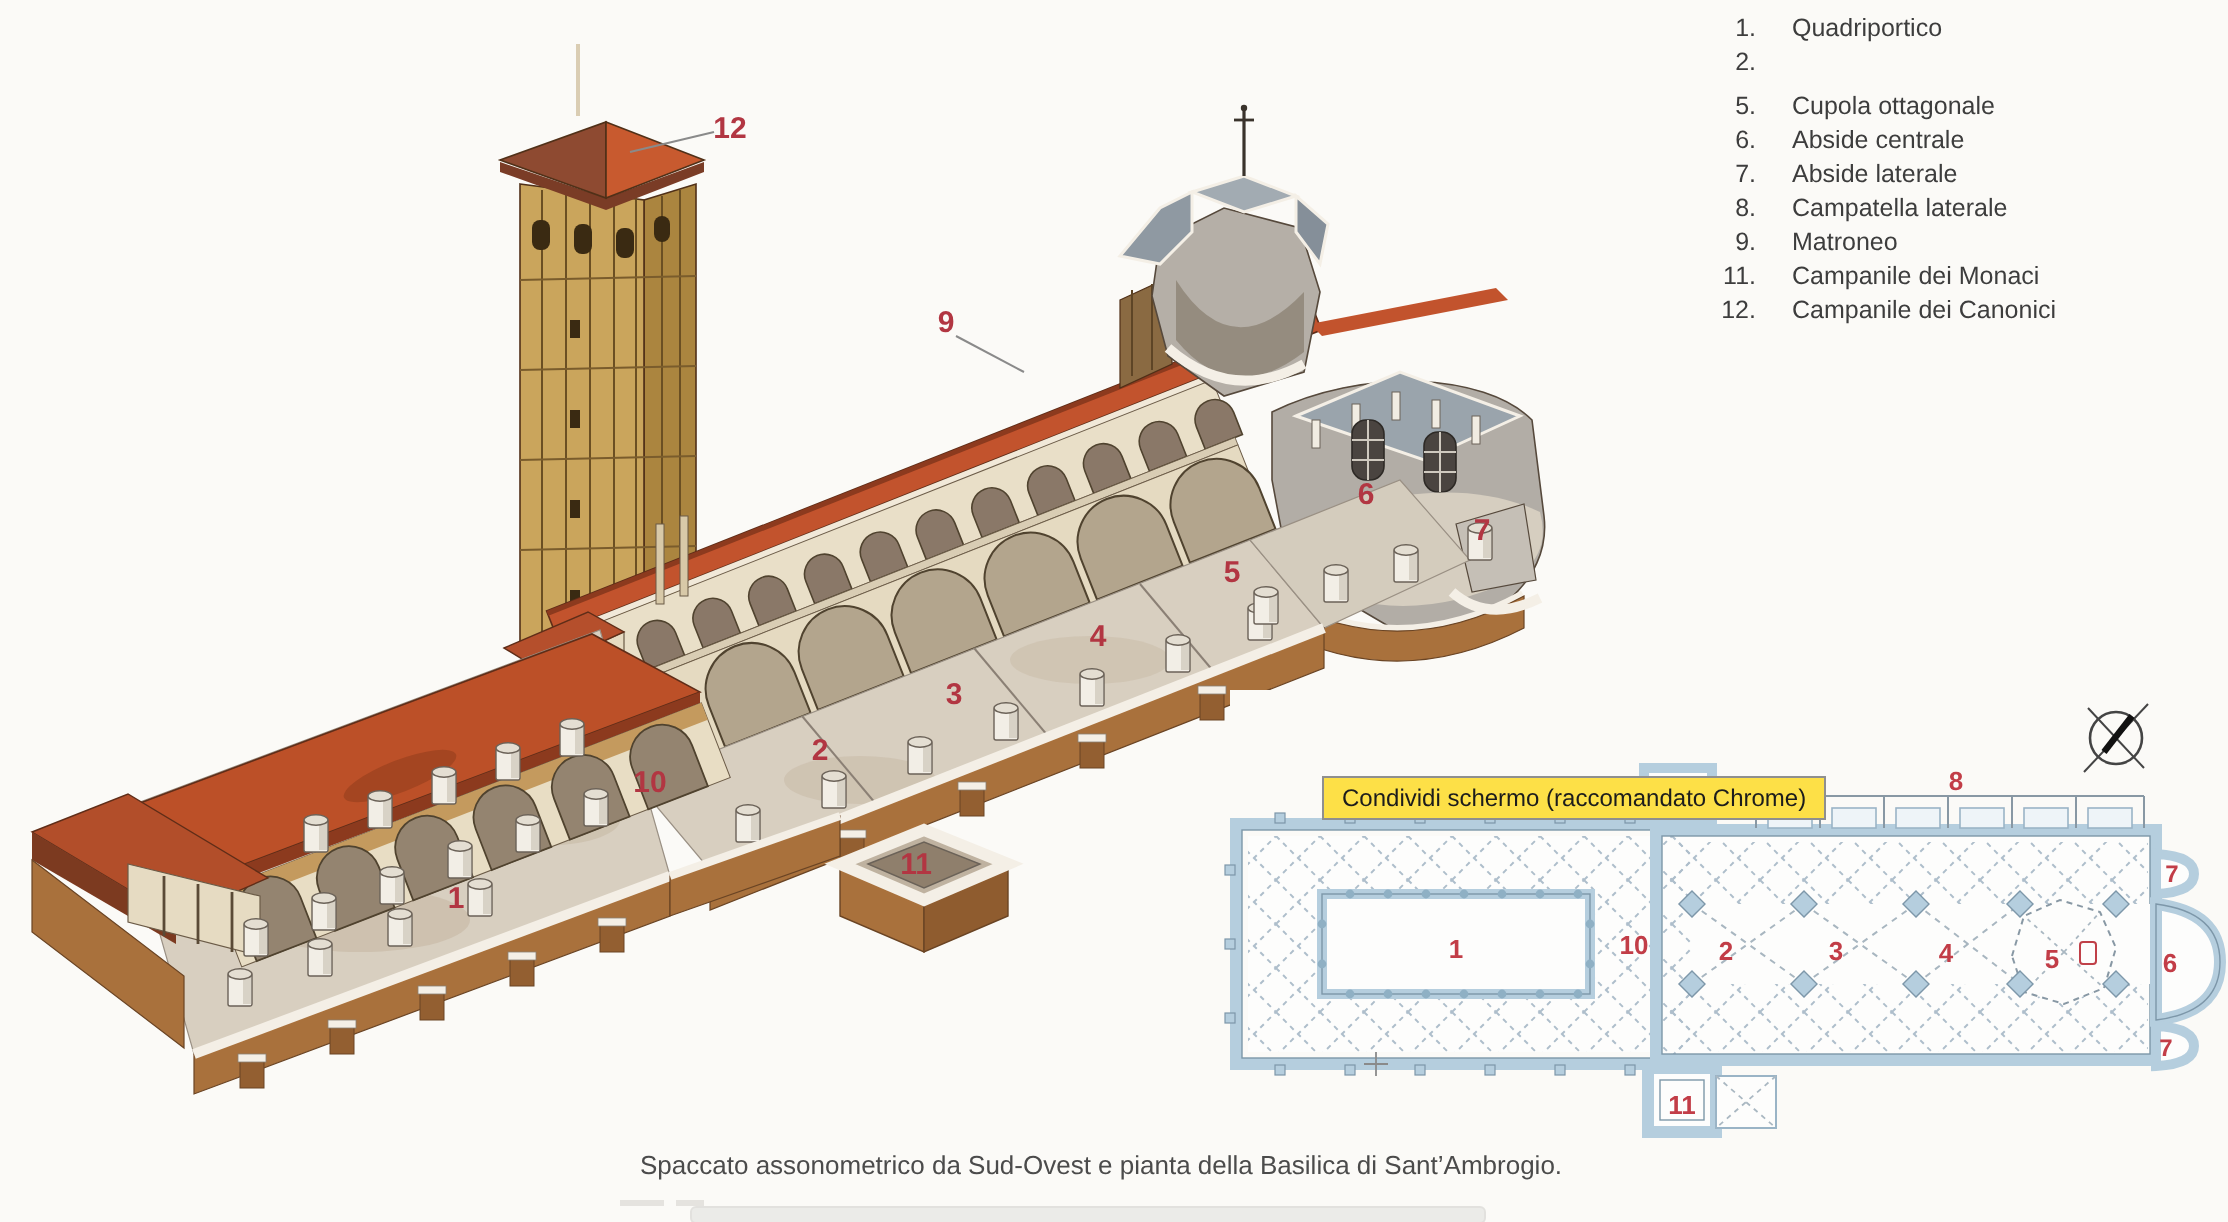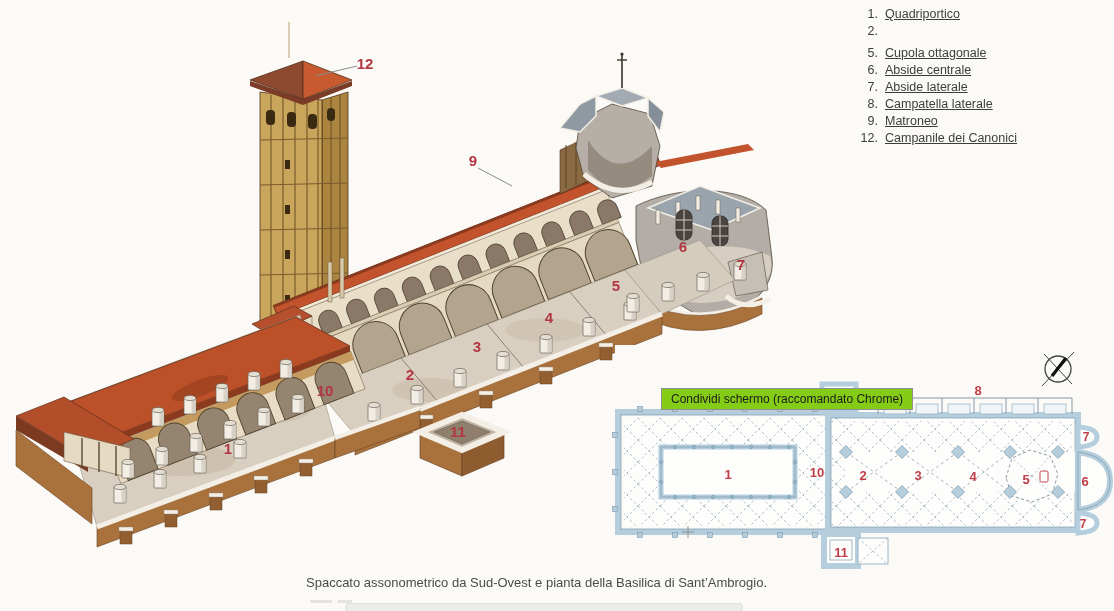--- a/index.html
+++ b/index.html
@@ -5,27 +5,27 @@
   html,body{margin:0;padding:0;background:#fbfaf7;}
   .stage{position:relative;width:1114px;height:611px;background:#fbfaf7;overflow:hidden;
          font-family:"Liberation Sans",sans-serif;}
   .stage svg{position:absolute;left:0;top:0;}
   
   .legend{position:absolute;left:852px;top:6px;width:262px;color:#3d3d3d;
           font-size:12.5px;line-height:17px;}
   .legend-row{display:flex;white-space:nowrap;}
   .legend-row.gap{margin-top:5px;}
   .legend-num{width:26px;text-align:right;flex:0 0 26px;}
-  .legend-label{margin-left:7px;text-decoration:underline;}
+  .legend-label{margin-left:18px;}
   
   .tooltip{position:absolute;left:661px;top:388px;height:22px;box-sizing:border-box;
-           background:#84cc16;border:1px solid #8f8f8f;color:#1c1c1c;font-size:12px;
+           background:#fde047;border:1px solid #8f8f8f;color:#1c1c1c;font-size:12px;
            line-height:20px;padding:0 9px;white-space:nowrap;z-index:5;}
   
-  .caption{position:absolute;left:306px;top:575px;font-size:13px;color:#4b4b4b;}
+  .caption{position:absolute;left:320px;top:575px;font-size:13px;color:#4b4b4b;}
   
   .cutbar{position:absolute;left:345px;top:603px;width:396px;height:7px;background:#ebebe8;
           border:1px solid #e2e1de;border-radius:3px;}
   .cutmark{position:absolute;top:600px;height:3px;background:#d9d7d3;opacity:.65;}
   text{font-family:"Liberation Sans",sans-serif;}
   .axlbl{fill:#b23642;font-weight:bold;font-size:15px;text-anchor:middle;}
   .pllbl{fill:#c23d47;font-weight:bold;font-size:13px;text-anchor:middle;}
   .pllbl.sm{font-size:12px;}
 </style>
 </head>
@@ -443,20 +443,24 @@
     </div>
     <div class="legend-row">
       <span class="legend-num">8.</span>
       <span class="legend-label">Campatella laterale</span>
     </div>
     <div class="legend-row">
       <span class="legend-num">9.</span>
       <span class="legend-label">Matroneo</span>
     </div>
     <div class="legend-row">
+      <span class="legend-num">11.</span>
+      <span class="legend-label">Campanile dei Monaci</span>
+    </div>
+    <div class="legend-row">
       <span class="legend-num">12.</span>
       <span class="legend-label">Campanile dei Canonici</span>
     </div>
   </div>
 
   <div class="tooltip">Condividi schermo (raccomandato Chrome)</div>
 
   <div class="caption">Spaccato assonometrico da Sud-Ovest e pianta della Basilica di Sant’Ambrogio.</div>
 
   <div class="cutbar"></div>

